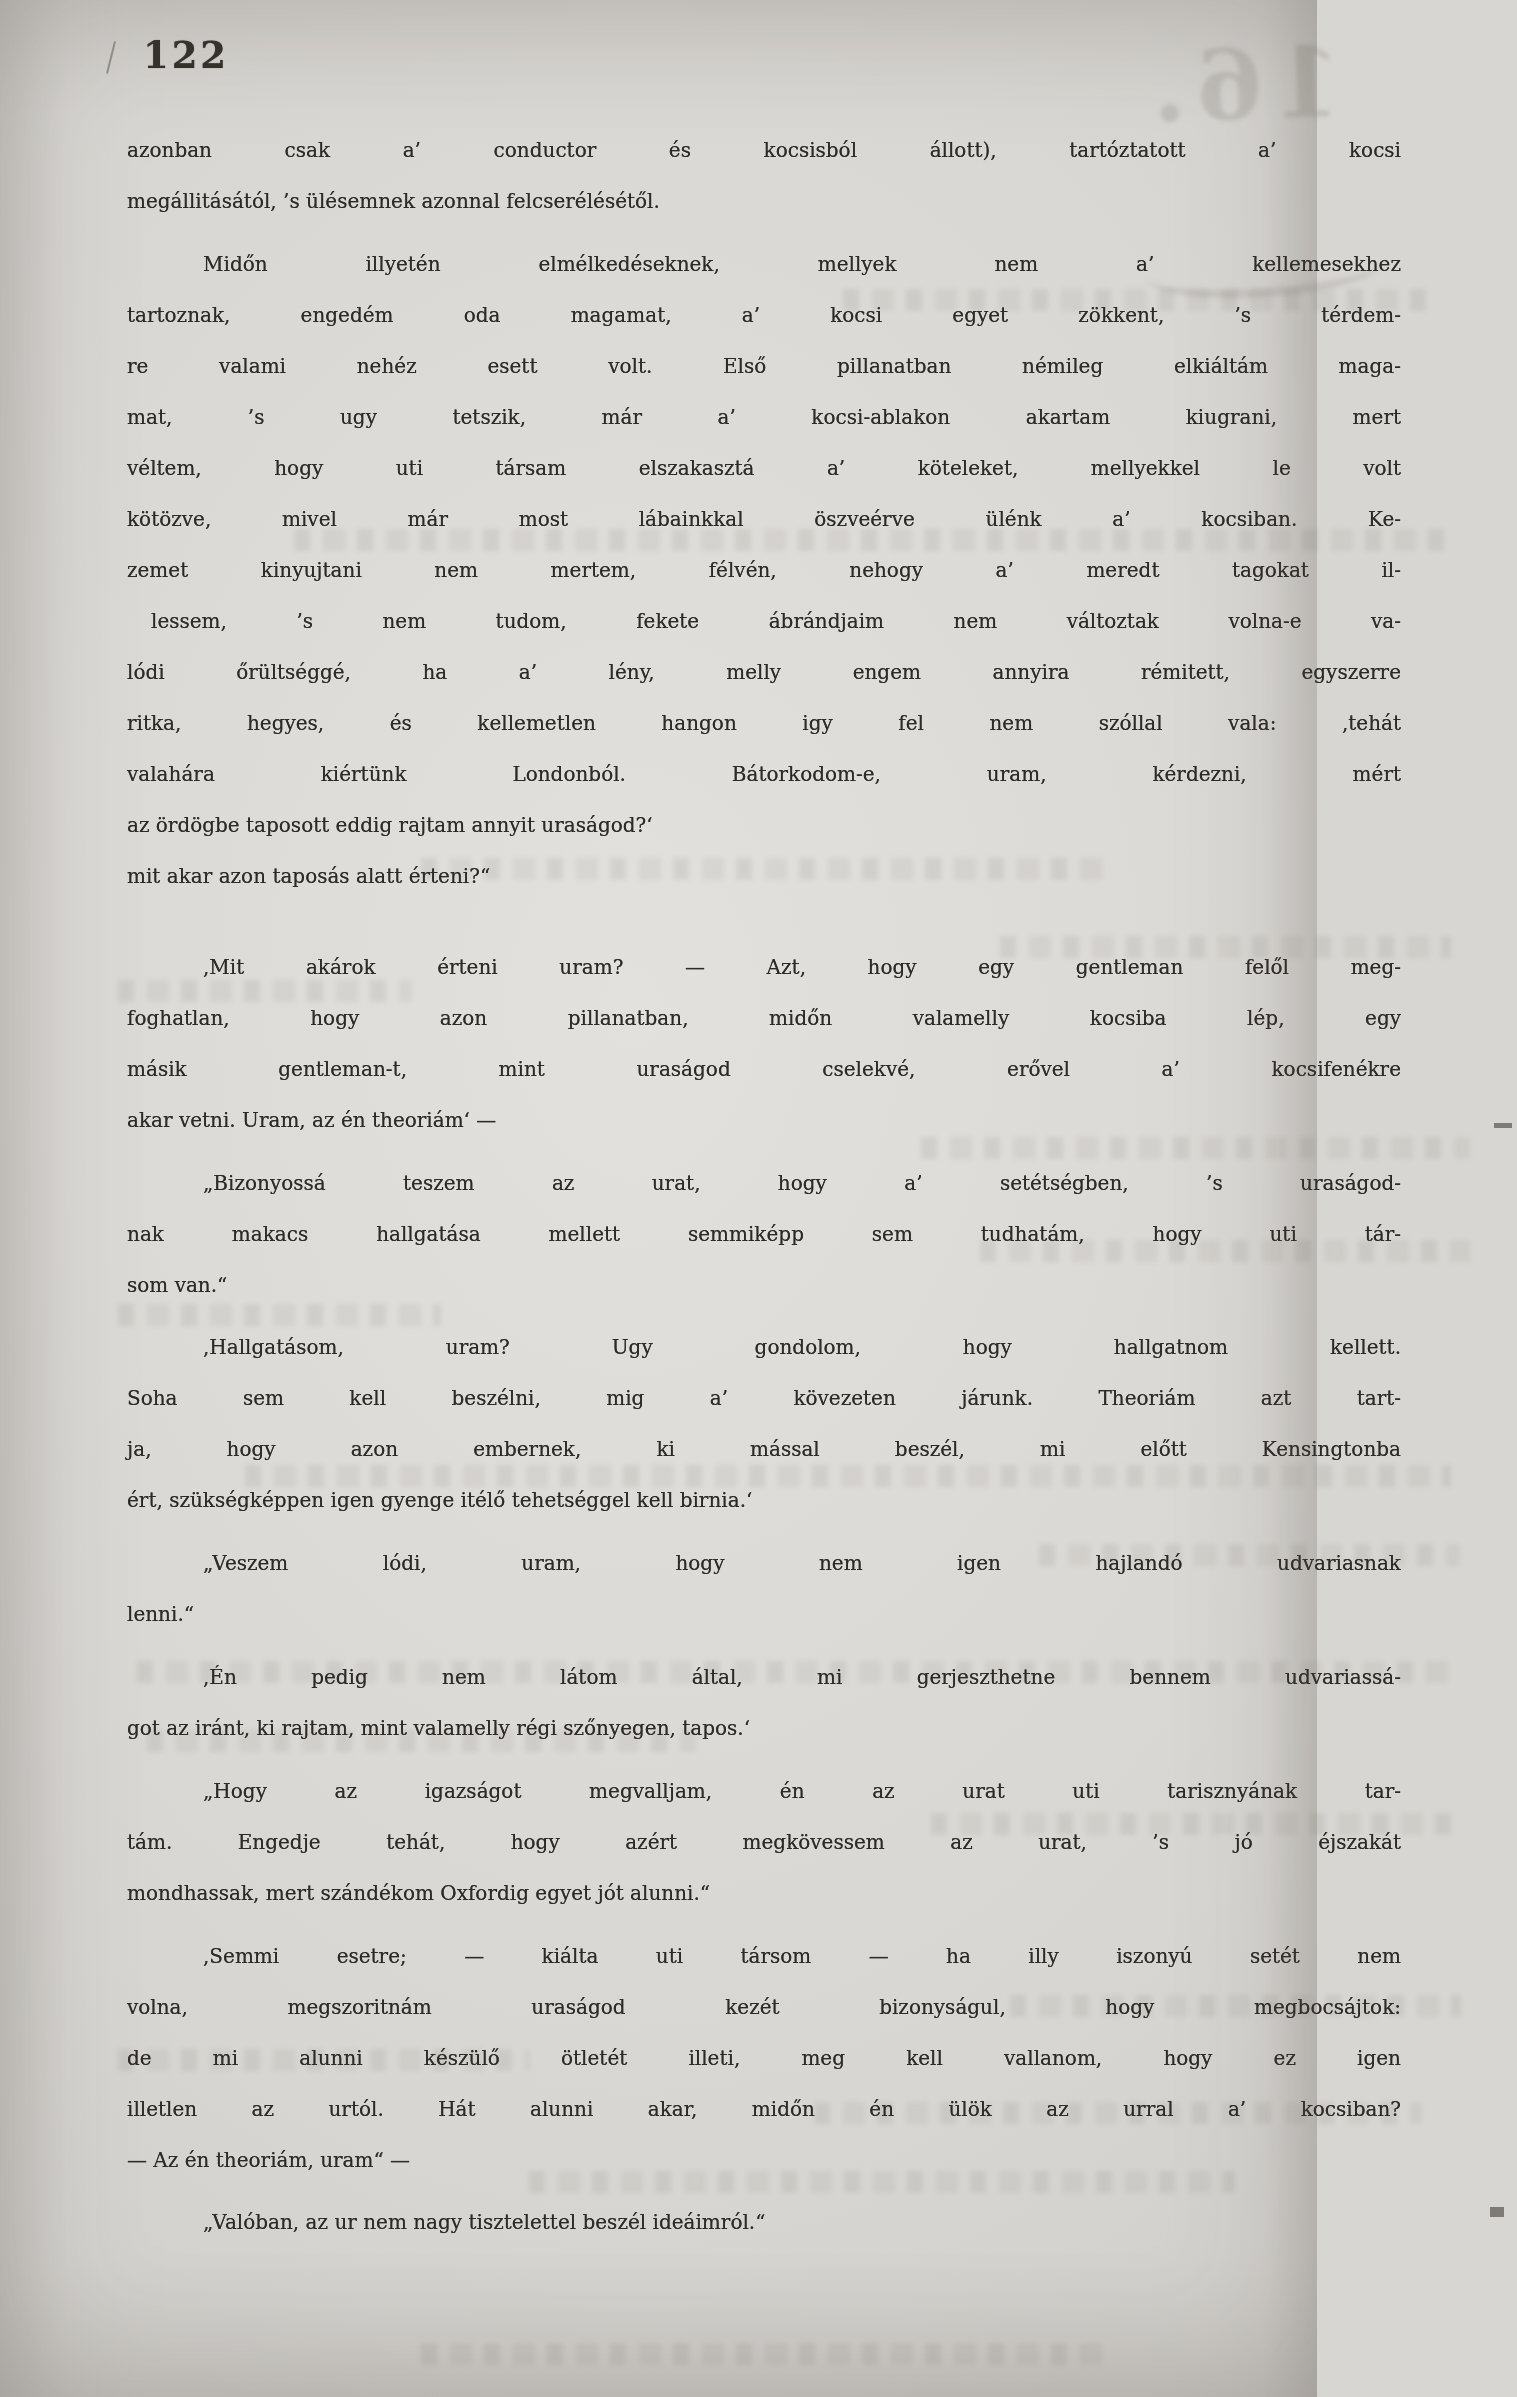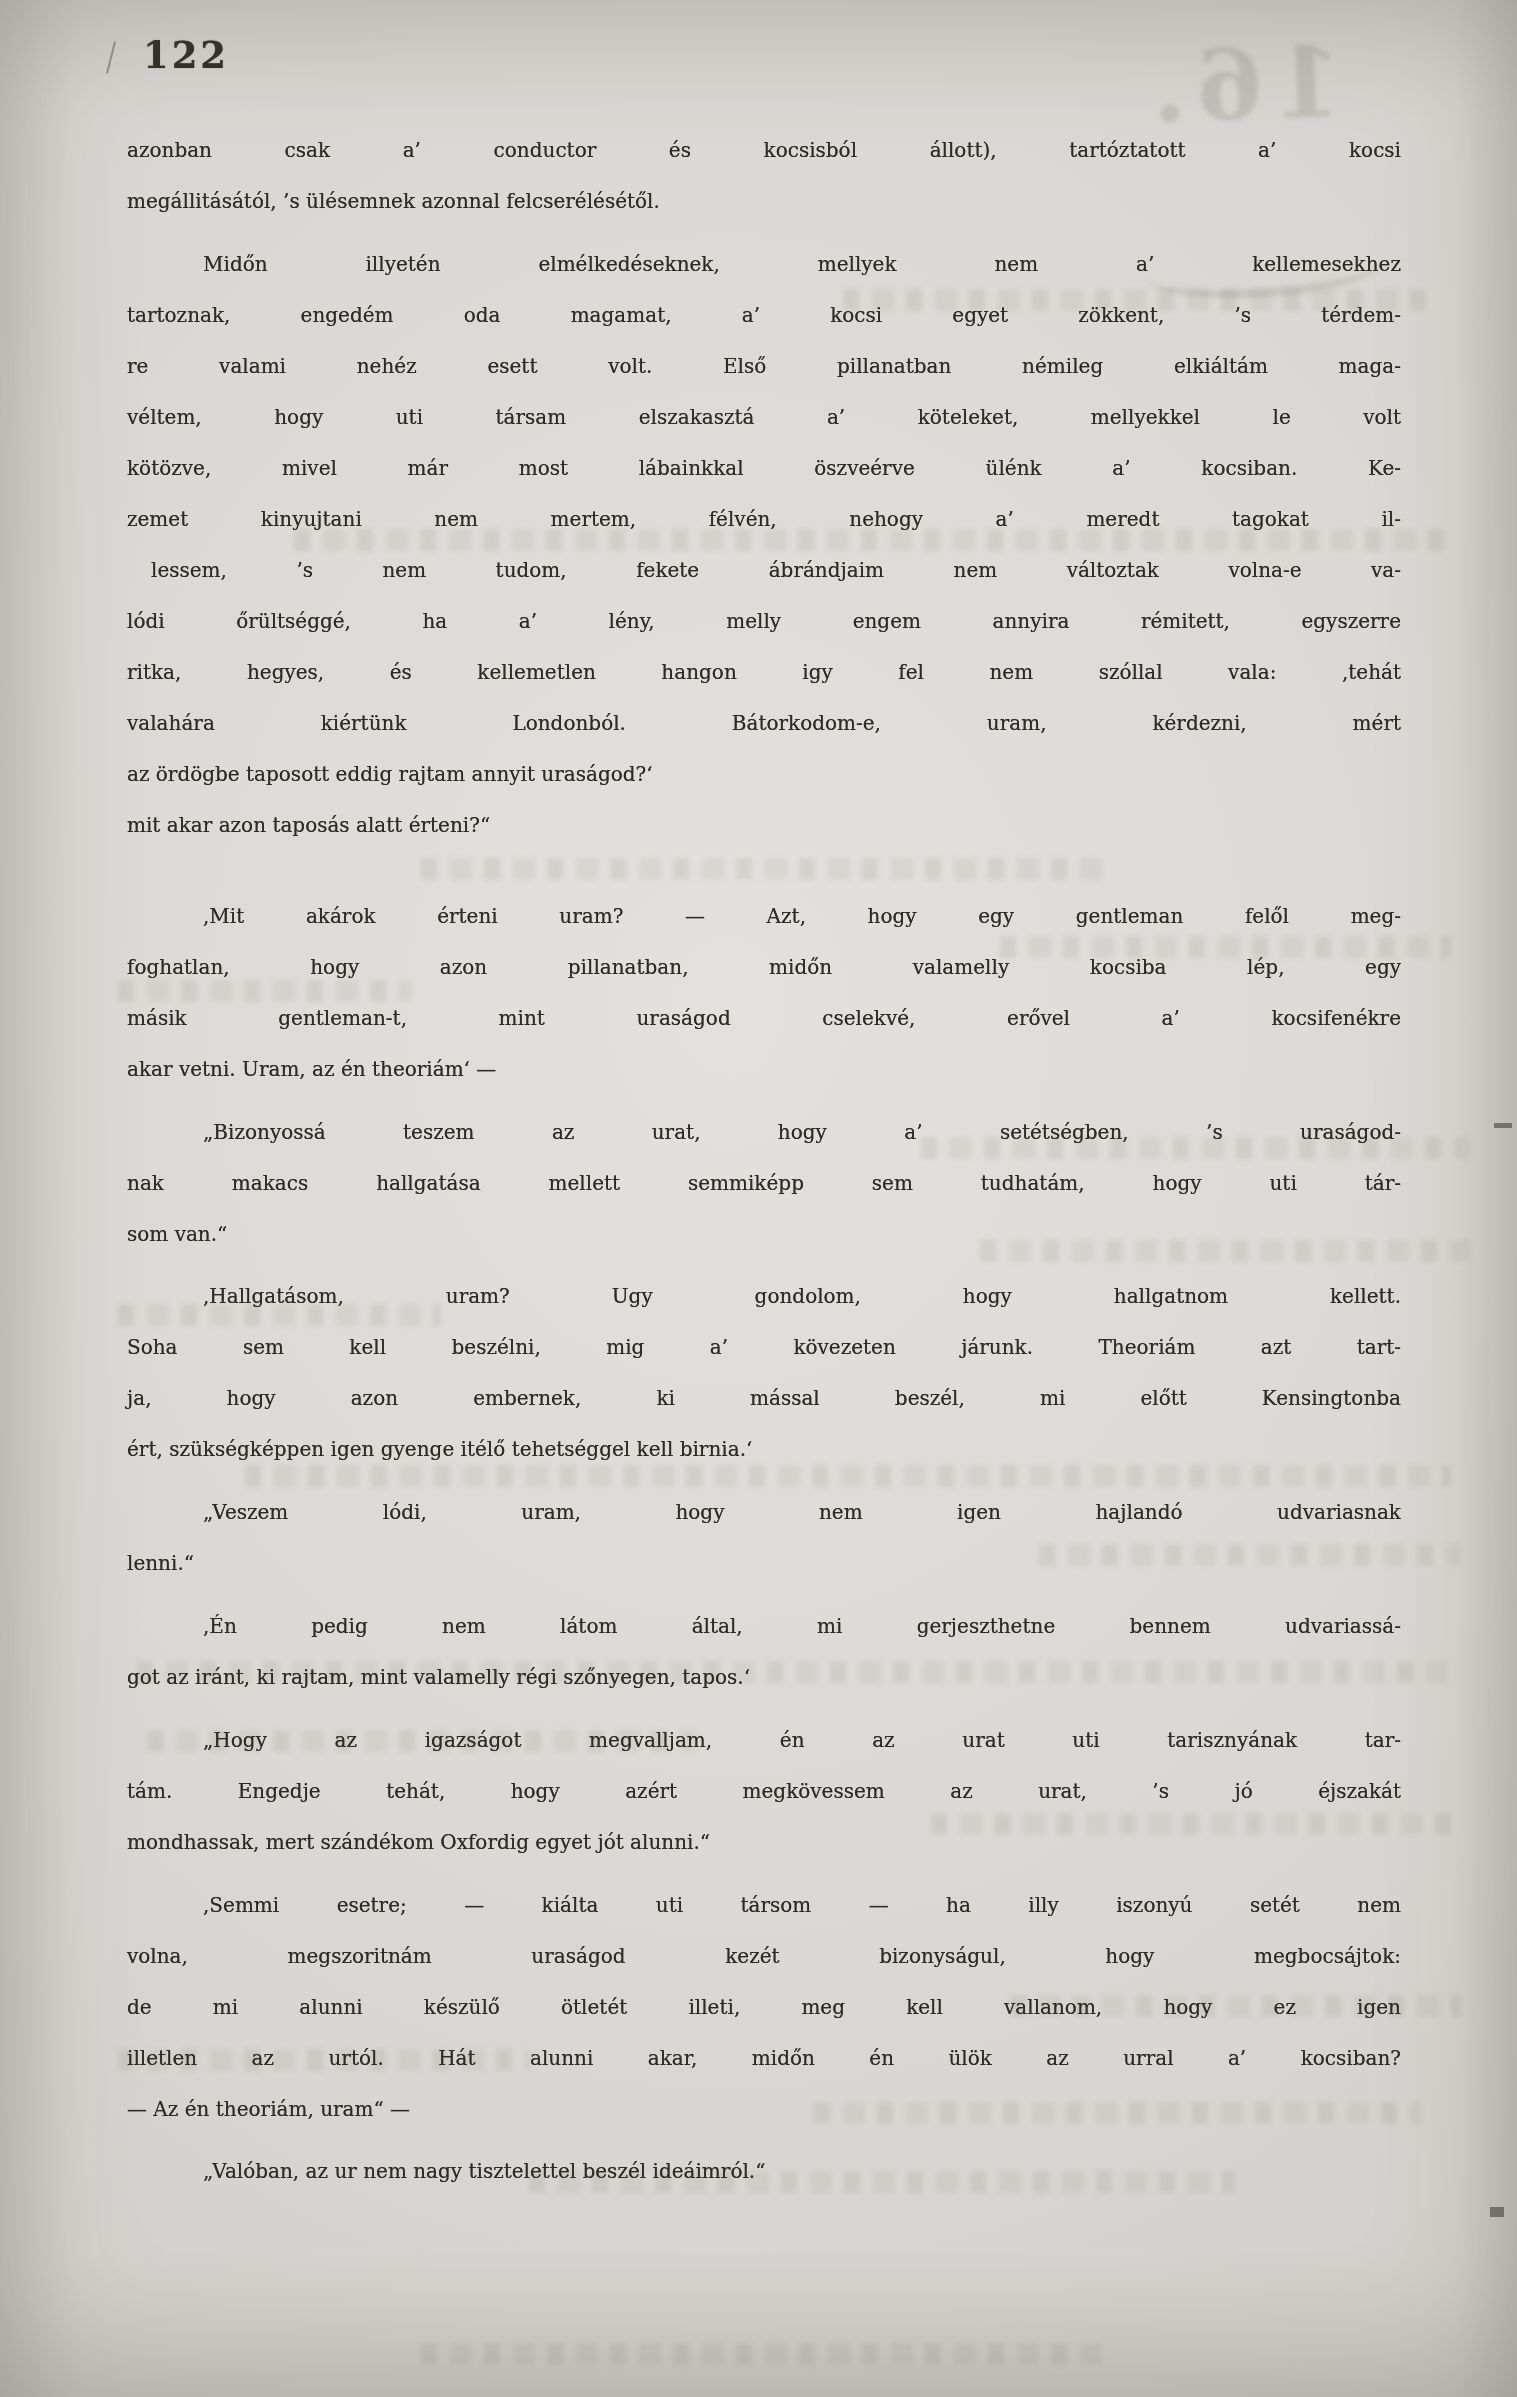--- a/index.html
+++ b/index.html
@@ -4,21 +4,21 @@
 <style>
   html, body { margin: 0; padding: 0; }
   body {
     width: 1517px; height: 2397px;
     font-family: "DejaVu Serif", "Liberation Serif", serif;
     background: #d8d6d2;
     overflow: hidden;
   }
   .page {
     position: relative;
-    width: 1517px; height: 2397px;
+    width: 1317px; height: 2397px;
     background:
       radial-gradient(ellipse 120% 90% at 48% 42%, rgba(236,234,230,0.55) 0%, rgba(214,212,208,0.2) 55%, rgba(170,167,161,0.35) 100%),
       linear-gradient(90deg, rgba(150,146,140,0.22) 0%, rgba(216,214,210,0) 5%, rgba(216,214,210,0) 96%, rgba(140,136,130,0.25) 100%),
       linear-gradient(0deg, rgba(150,146,140,0.18) 0%, rgba(216,214,210,0) 6%, rgba(216,214,210,0) 95%, rgba(160,156,150,0.15) 100%),
       #d8d6d2;
   }
   .page::after {
     content: "";
     position: absolute; inset: 0;
     box-shadow: inset 0 0 137px rgba(92,87,79,0.30);
@@ -118,20 +118,21 @@
 
   <div class="artifact" style="left:1494px; top:1123px; width:17.6px; height:4.9px;"></div>
   <div class="artifact" style="left:1490px; top:2207px; width:13.7px; height:9.8px;"></div>
 
   <div class="text-block">
     <div class="line full" style="color: rgb(46, 43, 39);">azonban csak a’ conductor és kocsisból állott), tartóztatott a’ kocsi</div>
     <div class="line end" style="color: rgb(46, 43, 39);">megállitásától, ’s ülésemnek azonnal felcserélésétől.</div>
     <div class="line ps" style="color: rgb(46, 43, 39);">Midőn illyetén elmélkedéseknek, mellyek nem a’ kellemesekhez</div>
     <div class="line" style="color: rgb(46, 43, 39);">tartoznak, engedém oda magamat, a’ kocsi egyet zökkent, ’s térdem-</div>
     <div class="line" style="color: rgb(46, 43, 39);">re valami nehéz esett volt. Első pillanatban némileg elkiáltám maga-</div>
+    <div class="line" style="color: rgb(46, 43, 39);">mat, ’s ugy tetszik, már a’ kocsi-ablakon akartam kiugrani, mert</div>
     <div class="line" style="color: rgb(46, 43, 39);">véltem, hogy uti társam elszakasztá a’ köteleket, mellyekkel le volt</div>
     <div class="line" style="color: rgb(46, 43, 39);">kötözve, mivel már most lábainkkal öszveérve ülénk a’ kocsiban. Ke-</div>
     <div class="line" style="color: rgb(46, 43, 39);">zemet kinyujtani nem mertem, félvén, nehogy a’ meredt tagokat il-</div>
     <div class="line" style="color: rgb(46, 43, 39); margin-left: 24px;">lessem, ’s nem tudom, fekete ábrándjaim nem változtak volna-e va-</div>
     <div class="line" style="color: rgb(46, 43, 39);">lódi őrültséggé, ha a’ lény, melly engem annyira rémitett, egyszerre</div>
     <div class="line" style="color: rgb(46, 43, 39);">ritka, hegyes, és kellemetlen hangon igy fel nem szóllal vala: ,tehát</div>
     <div class="line" style="color: rgb(46, 43, 39);">valahára kiértünk Londonból. Bátorkodom-e, uram, kérdezni, mért</div>
     <div class="line end" style="color: rgb(46, 43, 39);">az ördögbe taposott eddig rajtam annyit uraságod?‘</div>
     <div class="line end" style="color: rgb(46, 43, 39);">mit akar azon taposás alatt érteni?“</div>
     <div class="line ps" style="color: rgb(46, 43, 39); margin-top: 40px;">,Mit akárok érteni uram? — Azt, hogy egy gentleman felől meg-</div>

